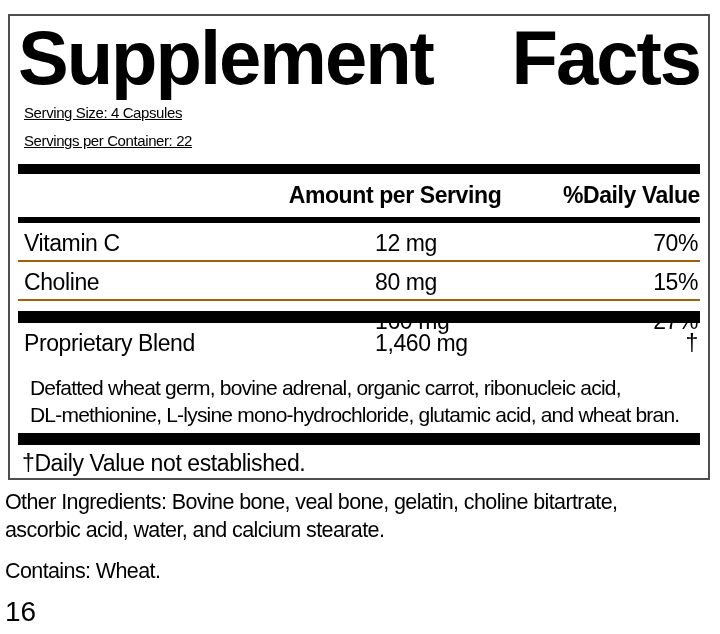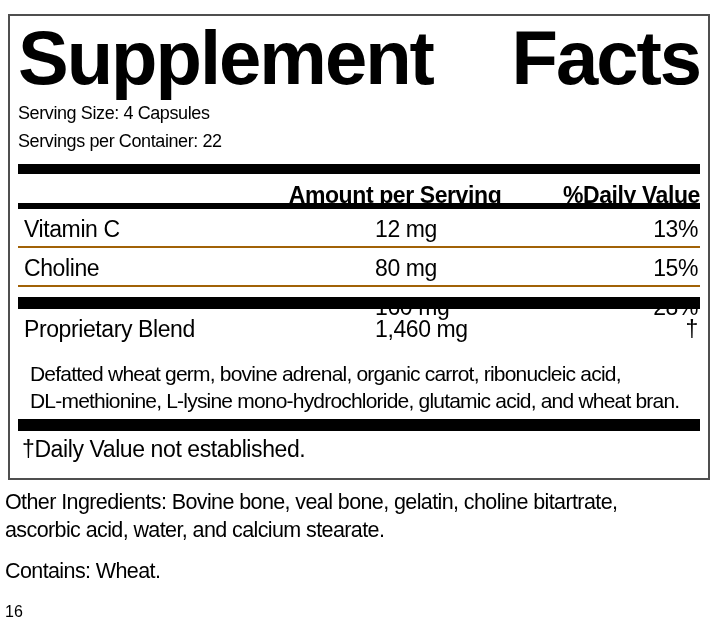--- a/index.html
+++ b/index.html
@@ -27,32 +27,34 @@
     align-items:flex-end;
     margin-top:4px;
     font-size:76px;
     font-weight:bold;
     line-height:1.0;
     letter-spacing:-2px;
     white-space:nowrap;
   }
   .serving-info {
     margin-top:3px;
-    font-size:18px;
+    margin-left:6px;
+    font-size:15px;
     line-height:28px;
     letter-spacing:-0.4px;
     white-space:nowrap;
+    text-decoration:underline;
   }
   .bar { background:#000000; width:100%; }
   .bar-10 { height:10px; margin-top:9px; }
   .bar-6  { height:6px; }
   .bar-12 { height:12px; }
   .header-row {
     position:relative;
-    height:29px;
+    height:43px;
     font-size:23px;
     font-weight:bold;
     letter-spacing:-0.4px;
     white-space:nowrap;
   }
   .header-amount {
     position:absolute; left:377px; top:8px;
     transform:translateX(-50%);
   }
   .header-dv {
@@ -85,21 +87,21 @@
   .below-box {
     position:absolute;
     left:5px; top:488px;
     width:710px;
     font-size:21.5px;
     letter-spacing:-0.6px;
     line-height:28px;
   }
   .other-line { white-space:nowrap; }
   .contains-line { margin-top:13px; white-space:nowrap; }
-  .page-number { margin-top:13px; font-size:16px; letter-spacing:0; }
+  .page-number { margin-top:13px; font-size:28px; letter-spacing:0; }
 </style>
 </head>
 <body>
 
 <div class="page">
 
   <div class="facts-box">
 
     <div class="title-row">
       <span>Supplement</span>
@@ -116,32 +118,32 @@
     <div class="header-row">
       <span class="header-amount">Amount per Serving</span>
       <span class="header-dv">%Daily Value</span>
     </div>
 
     <div class="bar bar-6"></div>
 
     <div class="nutrient-row rule">
       <span>Vitamin C</span>
       <span class="amount">12 mg</span>
-      <span class="dv">13%</span>
+      <span class="dv">70%</span>
     </div>
 
     <div class="nutrient-row rule">
       <span>Choline</span>
       <span class="amount">80 mg</span>
       <span class="dv">15%</span>
     </div>
 
     <div class="nutrient-row">
       <span class="amount">160 mg</span>
-      <span class="dv">28%</span>
+      <span class="dv">27%</span>
     </div>
 
     <div class="bar bar-12"></div>
 
     <div class="nutrient-row">
       <span>Proprietary Blend</span>
       <span class="amount">1,460 mg</span>
       <span class="dv">†</span>
     </div>
 

